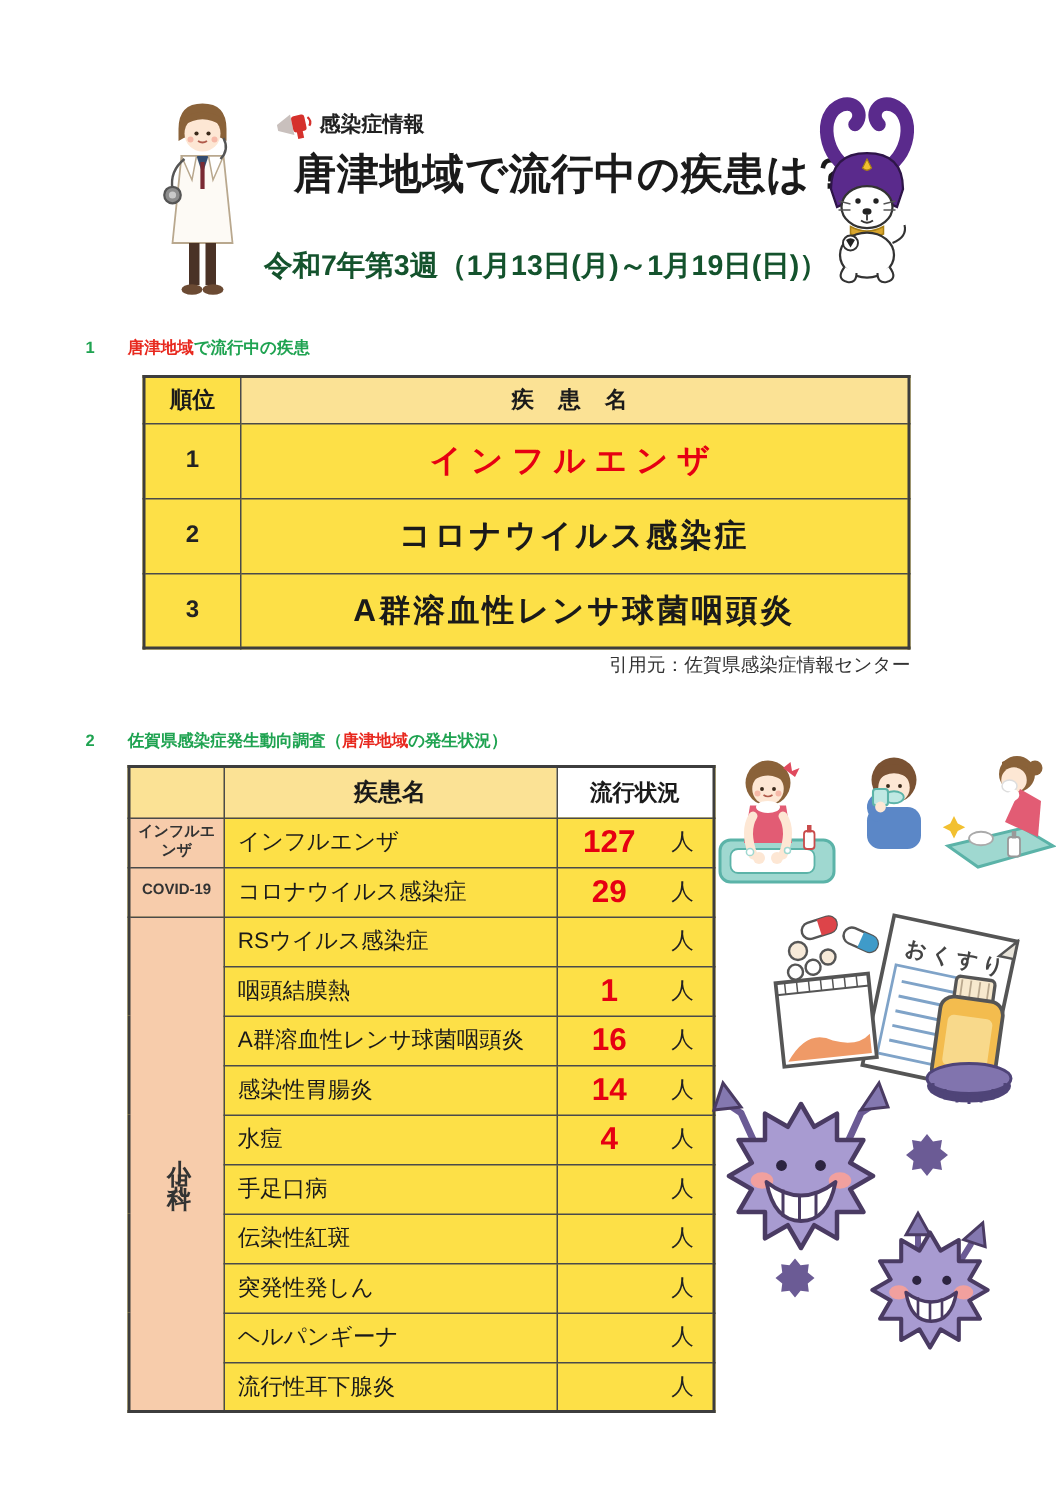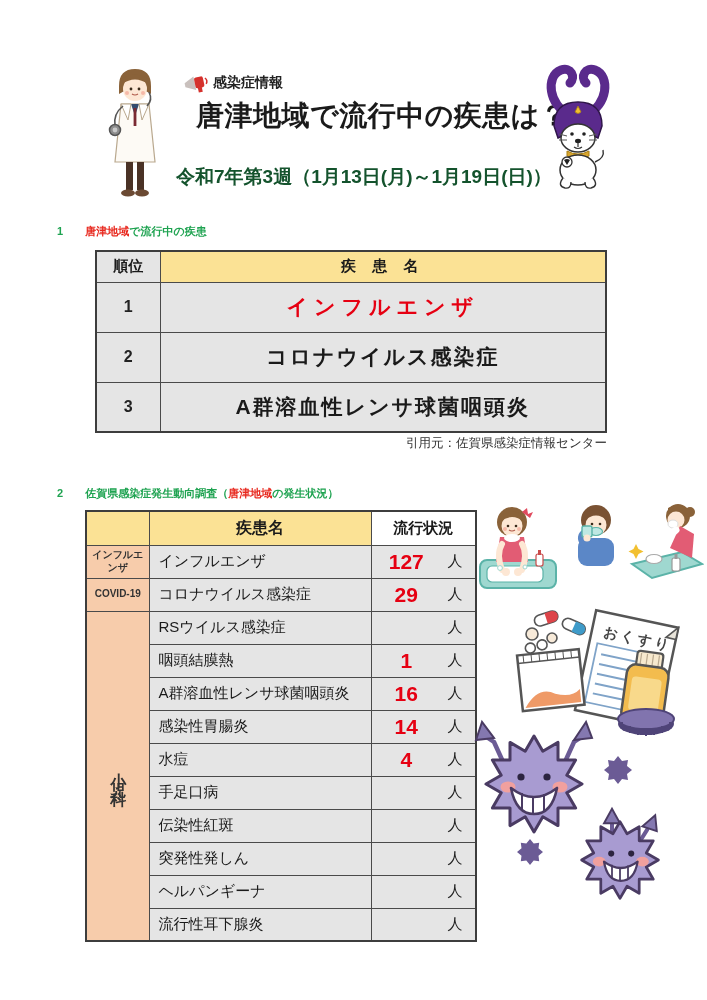--- a/index.html
+++ b/index.html
@@ -25,21 +25,21 @@
 
   
   .sec-head{position:absolute;left:45px;font-size:11px;font-weight:700;white-space:nowrap;margin-left:12px;}
   .sec-head .no{color:var(--accent-green);margin-right:22px;}
   .sec-head .g{color:var(--accent-green);}
   .sec-head .r{color:var(--accent-red);}
   .sec1{top:224px;}
   .sec2{top:486px;}
 
   
-  table{border-collapse:collapse;table-layout:fixed;background:#e5e5e5;}
+  table{border-collapse:collapse;table-layout:fixed;background:#fde047;}
   th,td{border:1.5px solid var(--border-dark);}
   .t1{position:absolute;left:95px;top:250px;width:512px;border:2.5px solid #3d3d3d;}
   .t1 thead th{height:31px;font-size:15px;font-weight:700;color:#1a1a1a;}
   .t1 .th-disease{background:var(--header-yellow);letter-spacing:6px;}
   .t1 tbody td{height:50px;text-align:center;vertical-align:middle;}
   .t1 .rank{font-size:16px;font-weight:600;}
   .t1 .disease{font-size:21px;font-weight:600;letter-spacing:2px;color:#1a1a1a;}
   .t1 .disease.hl{color:var(--count-red);font-weight:700;letter-spacing:6px;}
   .source-note{position:absolute;left:95px;top:435px;width:512px;text-align:right;font-size:12.5px;font-weight:400;color:#333;}
 

